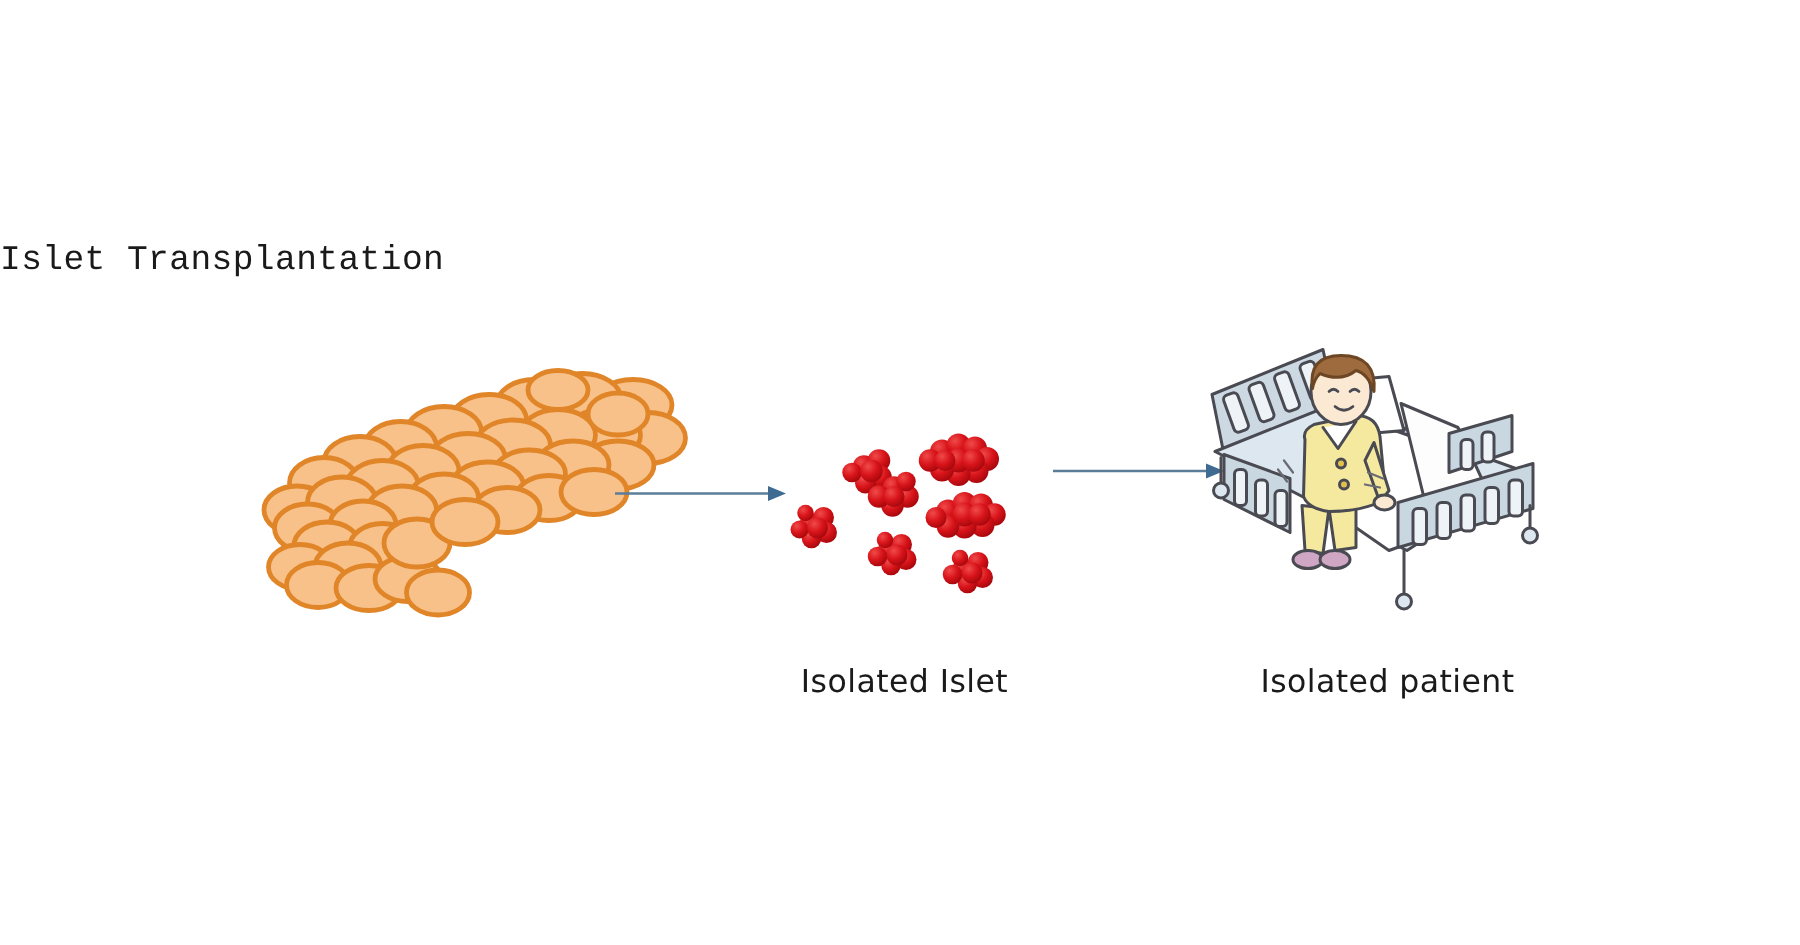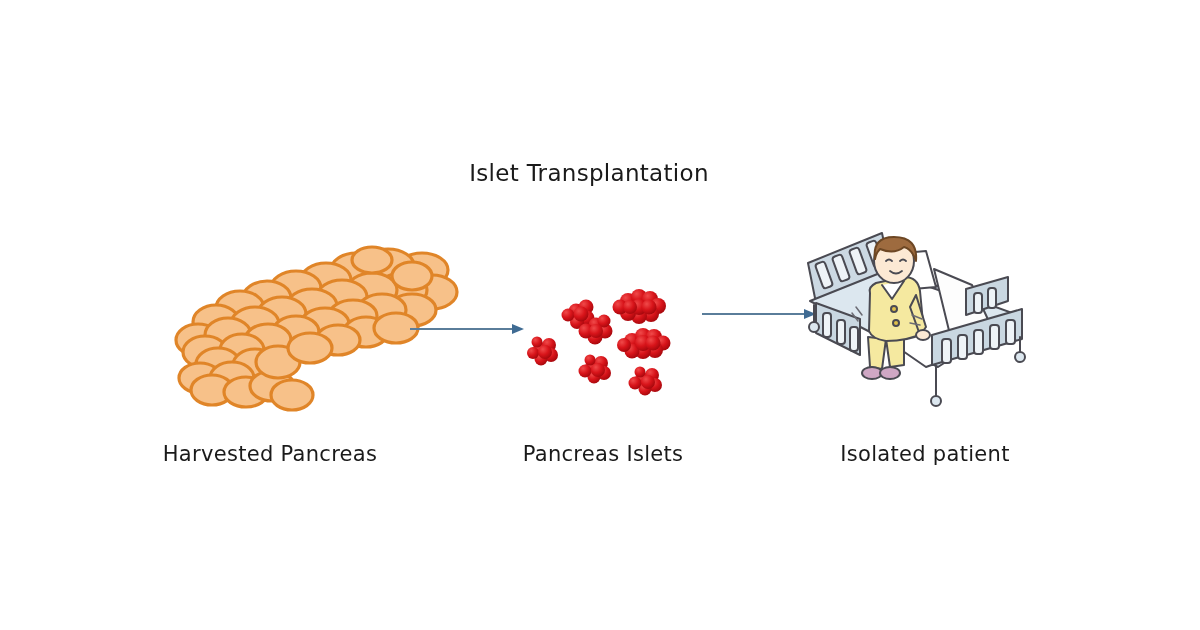--- a/index.html
+++ b/index.html
@@ -23,21 +23,22 @@
     color: #1a1a1a;
     font-family: "DejaVu Sans", sans-serif;
     white-space: nowrap;
     letter-spacing: 0.3px;
   }
   #title-label {
     font-size: 23px;
     left: 0;
     top: 160px;
     width: 1178px;
-    text-align: center;
+    text-align: left;
+    font-family: Liberation Mono, monospace;
   }
   .stage-label {
     font-size: 21px;
     top: 442px;
     text-align: center;
   }
   #label-pancreas { left: 125px; width: 290px; }
   #label-islets   { left: 478px; width: 250px; }
   #label-patient  { left: 790px; width: 270px; }
 
@@ -273,19 +274,18 @@
 
       <g stroke="#6b6b73" stroke-width="1.5">
         <path d="M70 92 L76 100"></path>
           <path d="M66 98 L72 106"></path>
         <path d="M126 100 L136 104"></path>
           <path d="M124 108 L134 110"></path>
       </g>
     </g>
   </svg>
 
-  <div class="label stage-label" id="label-pancreas">Harvested Pancreas</div>
-
-  <div class="label stage-label" id="label-islets">Pancreas Islets</div>
+
+  <div class="label stage-label" id="label-islets">Isolated Islet</div>
 
   <div class="label stage-label" id="label-patient">Isolated patient</div>
 
 </div>
 
 </body></html>

